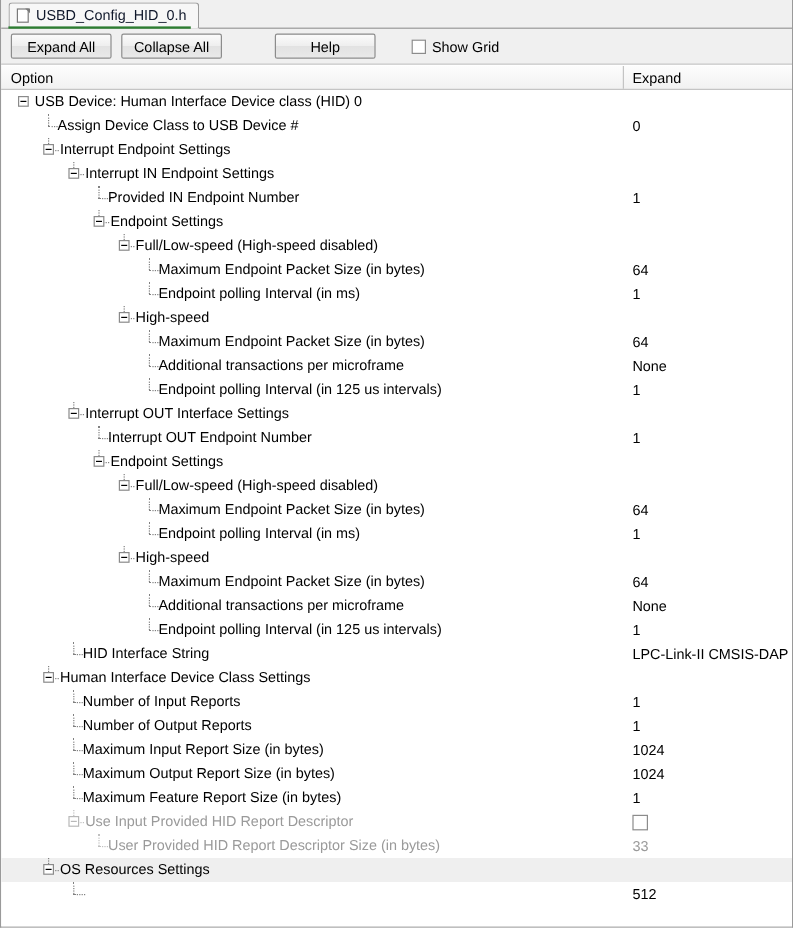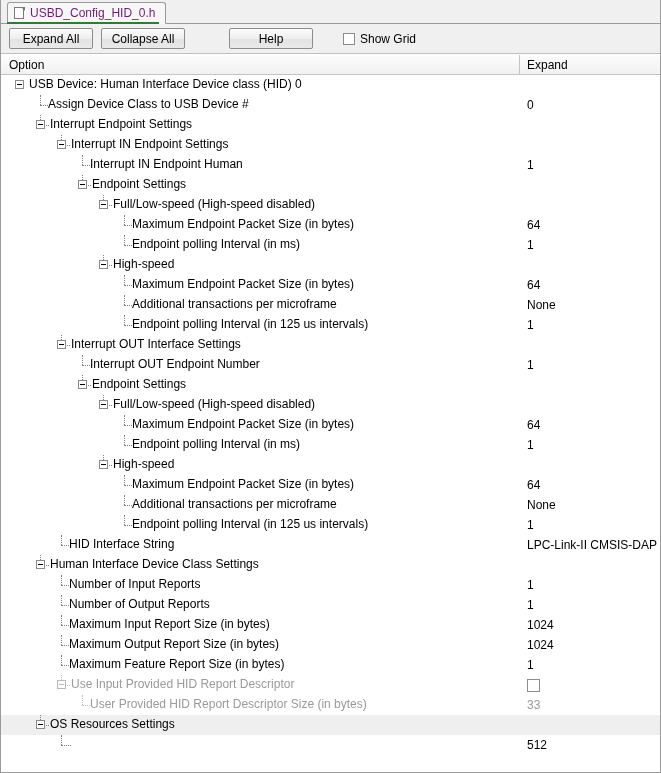--- a/index.html
+++ b/index.html
@@ -68,21 +68,21 @@
   }
   .tab .doc-icon .fold {
     position: absolute;
     right: 0; top: 0;
     width: 0; height: 0;
     border-left: 4px solid transparent;
     border-top: 4px solid #7a7a7a;
   }
   .tab .tab-label {
     font-size: 12px;
-    color: #701a75;
+    color: #0f172a;
   }
   .tab-underline {
     position: absolute;
     left: 6px;
     top: 22px;
     width: 152px;
     height: 2px;
     background: #2e7d32;
   }
 
@@ -320,21 +320,21 @@
           <div class="hline" style="left: 60px; top: 10px; width: 9px;"></div>
           <div class="exp" style="left: 56px; top: 5px;"></div>
           <span class="txt" style="position: absolute; left: 70px; top: 2px;">Interrupt IN Endpoint Settings</span>
         </div>
         <div class="value-cell"></div>
       </div>
       <div class="row">
         <div class="label-cell">
           <div class="vline" style="left: 81px; top: 0px; height: 10px;"></div>
           <div class="hline" style="left: 81px; top: 10px; width: 10px;"></div>
-          <span class="txt" style="position: absolute; left: 89px; top: 2px;">Interrupt IN Endpoint Human</span>
+          <span class="txt" style="position: absolute; left: 89px; top: 2px;">Provided IN Endpoint Number</span>
         </div>
         <div class="value-cell">1</div>
       </div>
       <div class="row">
         <div class="label-cell">
           <div class="vline" style="left: 81px; top: 0px; height: 5px;"></div>
           <div class="hline" style="left: 81px; top: 10px; width: 9px;"></div>
           <div class="exp" style="left: 77px; top: 5px;"></div>
           <span class="txt" style="position: absolute; left: 91px; top: 2px;">Endpoint Settings</span>
         </div>

